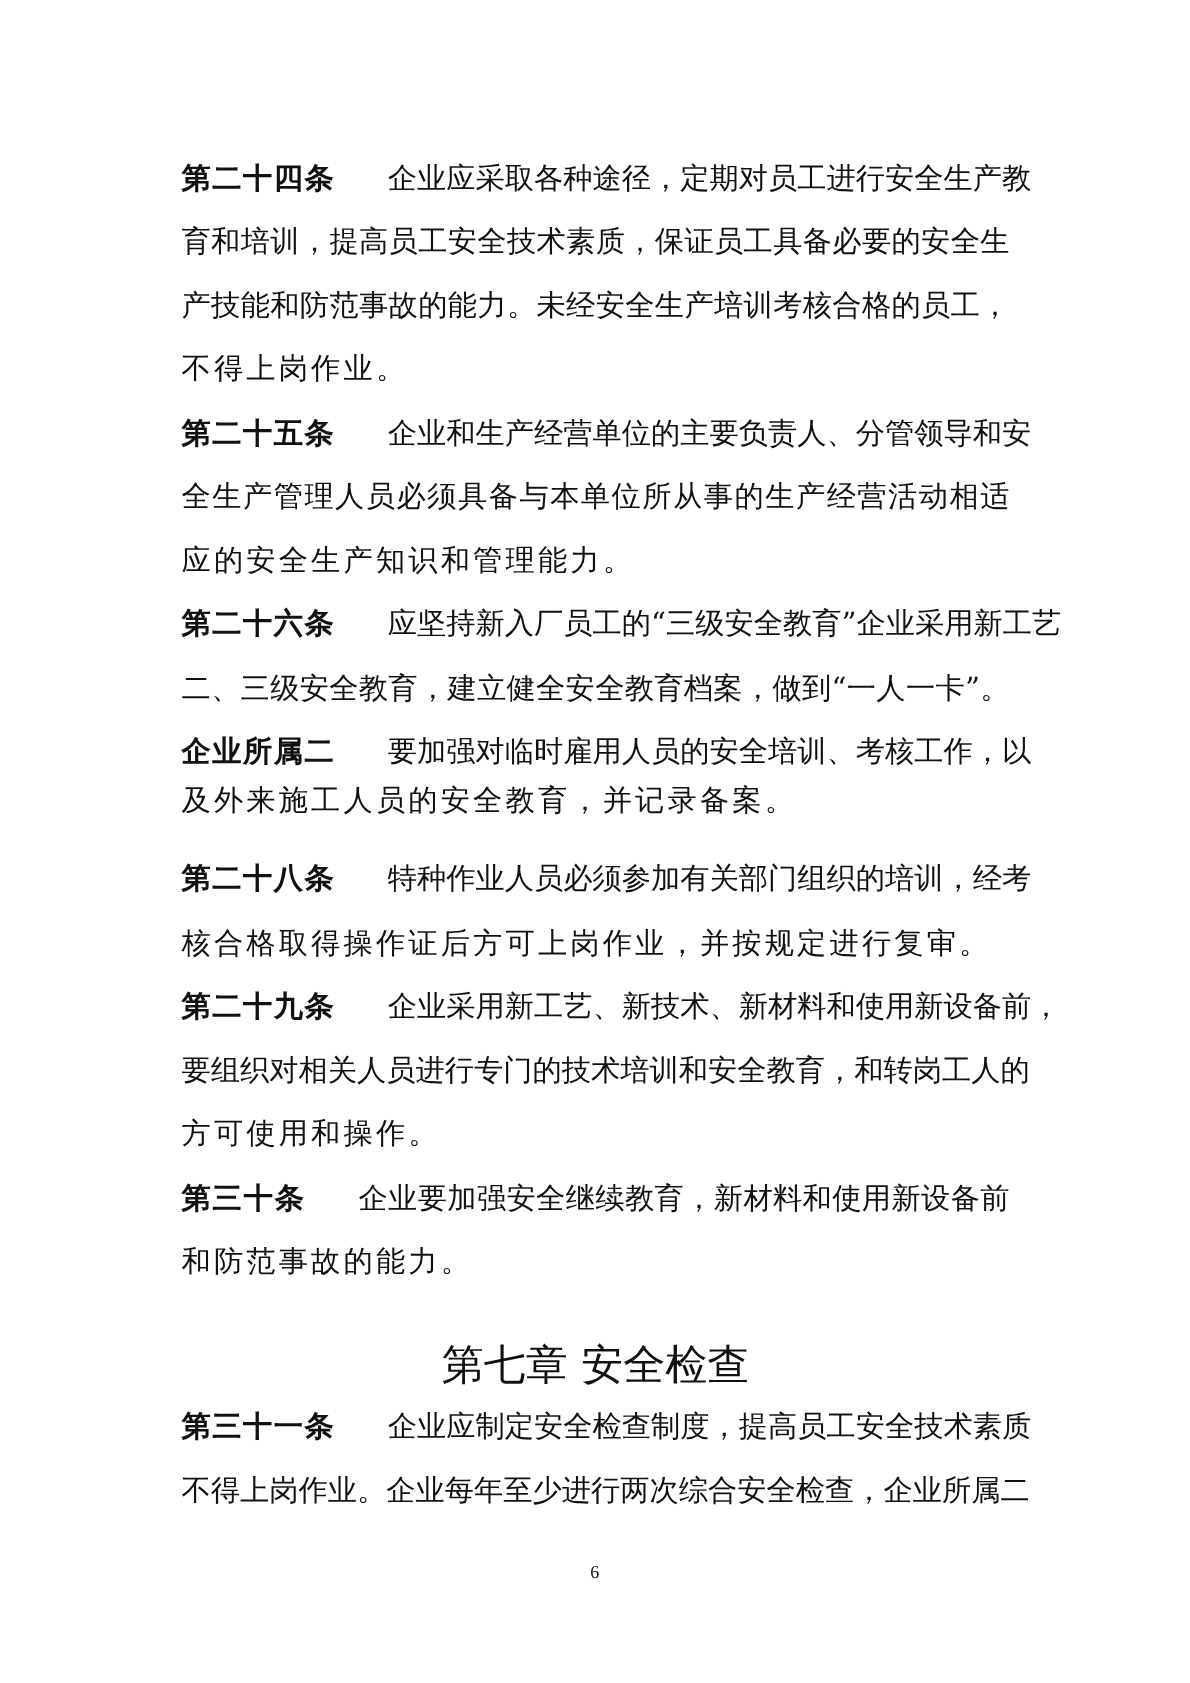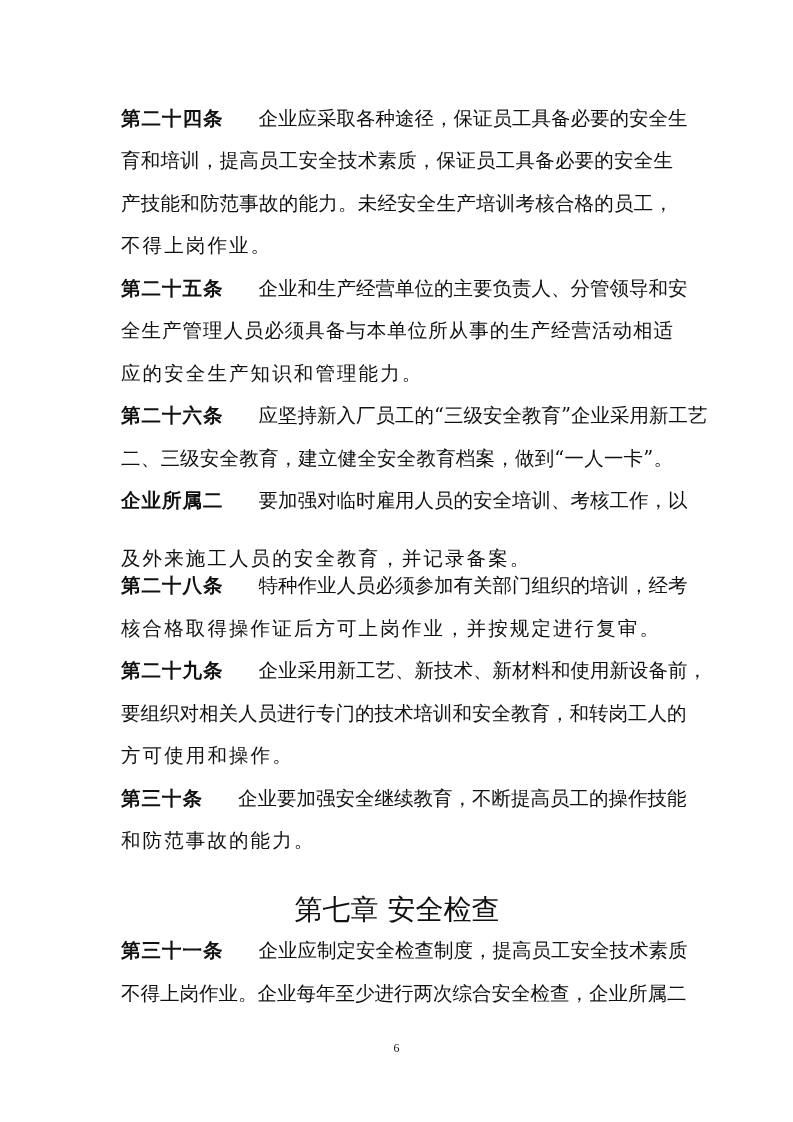--- a/index.html
+++ b/index.html
@@ -13,43 +13,43 @@
   .chapter { position: absolute; left: 0; width: 552px; text-align: center; font-size: 28px;
              font-family: "DejaVu Sans", "Liberation Sans", sans-serif; height: 36px; line-height: 36px; }
   .pagenum { position: absolute; top: 1041px; left: 0; width: 793px; text-align: center;
              font-size: 12px; font-family: "Liberation Serif", serif; }
 </style>
 </head>
 <body>
 
 <div class="page">
 
-  <div class="line justify" style="top:0px"><span class="art">第二十四条</span><span>企业应采取各种途径，保证员工具备必要的安全生</span></div>
+  <div class="line justify" style="top:0px"><span class="art">第二十四条</span><span>企业应采取各种途径，定期对员工进行安全生产教</span></div>
   <div class="line justify" style="top:42px">育和培训，提高员工安全技术素质，保证员工具备必要的安全生</div>
   <div class="line justify" style="top:85px">产技能和防范事故的能力。未经安全生产培训考核合格的员工，</div>
   <div class="line" style="top:127px">不得上岗作业。</div>
 
   <div class="line justify" style="top:170px"><span class="art">第二十五条</span><span>企业和生产经营单位的主要负责人、分管领导和安</span></div>
   <div class="line justify" style="top:212px">全生产管理人员必须具备与本单位所从事的生产经营活动相适</div>
   <div class="line" style="top:255px">应的安全生产知识和管理能力。</div>
 
   <div class="line justify" style="top:297px"><span class="art">第二十六条</span><span>应坚持新入厂员工的“三级安全教育”企业采用新工艺</span></div>
   <div class="line justify" style="top:340px">二、三级安全教育，建立健全安全教育档案，做到“一人一卡”。</div>
 
   <div class="line justify" style="top:382px"><span class="art">企业所属二</span><span>要加强对临时雇用人员的安全培训、考核工作，以</span></div>
-  <div class="line" style="top:440px">及外来施工人员的安全教育，并记录备案。</div>
+  <div class="line" style="top:415px">及外来施工人员的安全教育，并记录备案。</div>
 
   <div class="line justify" style="top:467px"><span class="art">第二十八条</span><span>特种作业人员必须参加有关部门组织的培训，经考</span></div>
   <div class="line" style="top:510px">核合格取得操作证后方可上岗作业，并按规定进行复审。</div>
 
   <div class="line justify" style="top:552px"><span class="art">第二十九条</span><span>企业采用新工艺、新技术、新材料和使用新设备前，</span></div>
   <div class="line justify" style="top:595px">要组织对相关人员进行专门的技术培训和安全教育，和转岗工人的</div>
   <div class="line" style="top:637px">方可使用和操作。</div>
 
-  <div class="line justify" style="top:680px"><span class="art">第三十条</span><span>企业要加强安全继续教育，不断提高员工的操作技能</span></div>
+  <div class="line justify" style="top:680px"><span class="art">第三十条</span><span>企业要加强安全继续教育，新材料和使用新设备前</span></div>
   <div class="line" style="top:722px">和防范事故的能力。</div>
 
   <div class="chapter" style="top:791px">第七章  安全检查</div>
 
   <div class="line justify" style="top:832px"><span class="art">第三十一条</span><span>企业应制定安全检查制度，提高员工安全技术素质</span></div>
   <div class="line justify" style="top:875px">不得上岗作业。企业每年至少进行两次综合安全检查，企业所属二</div>
 </div>
 
 <div class="pagenum">6</div>
 

